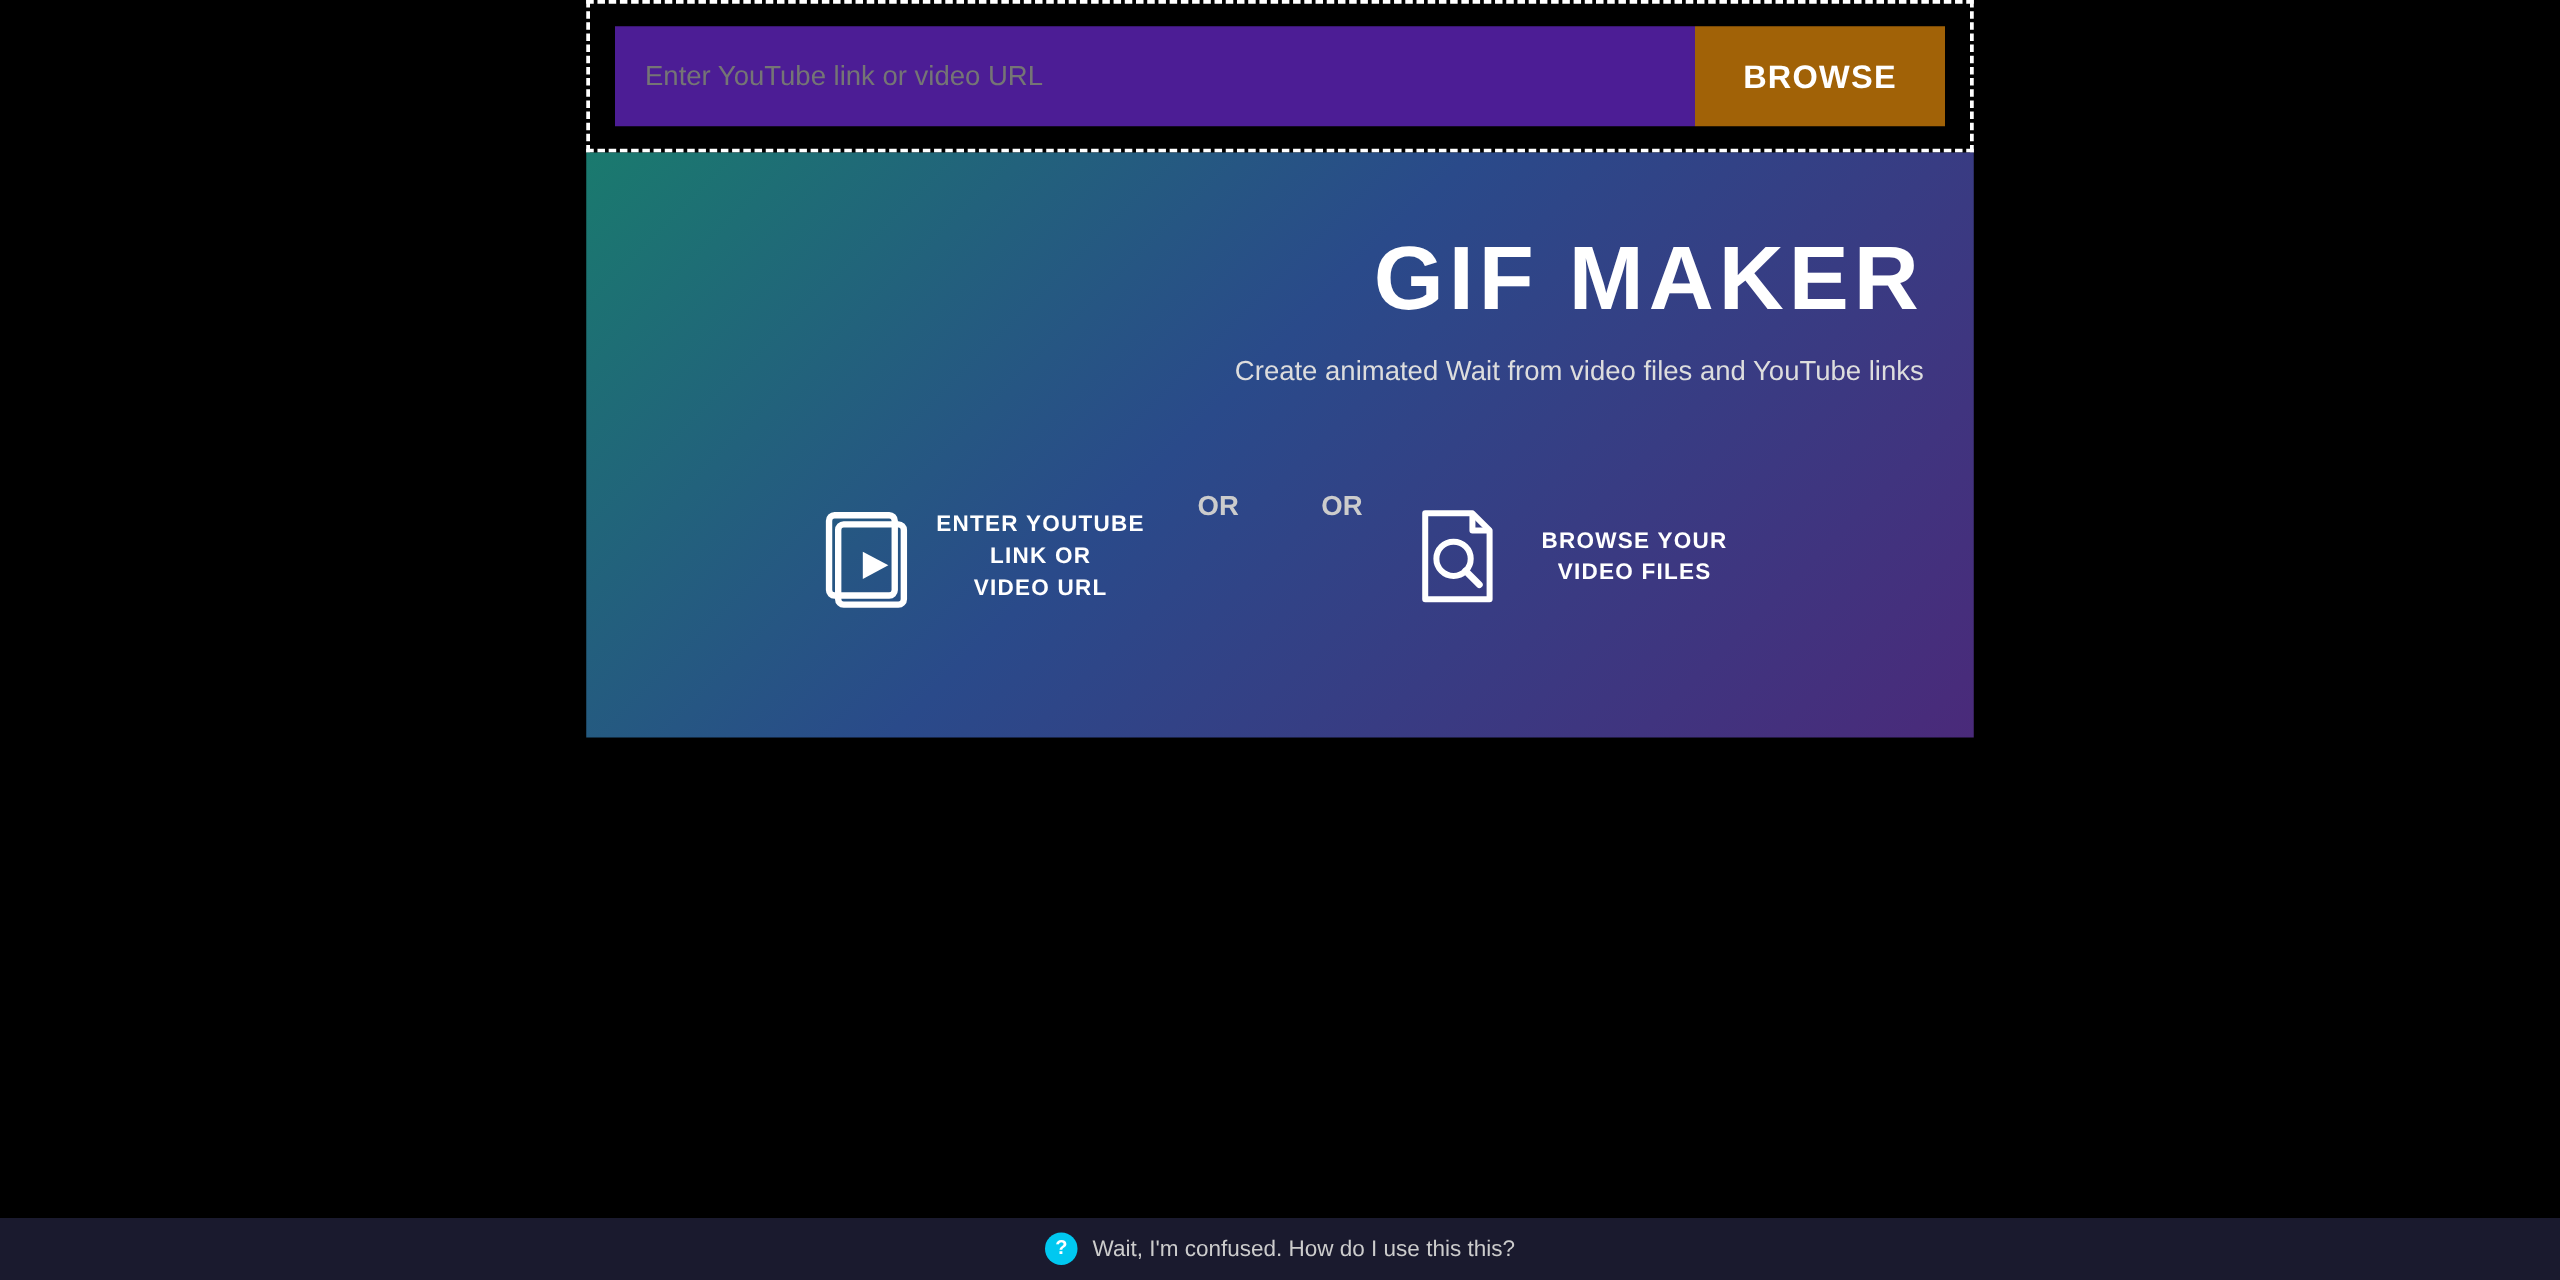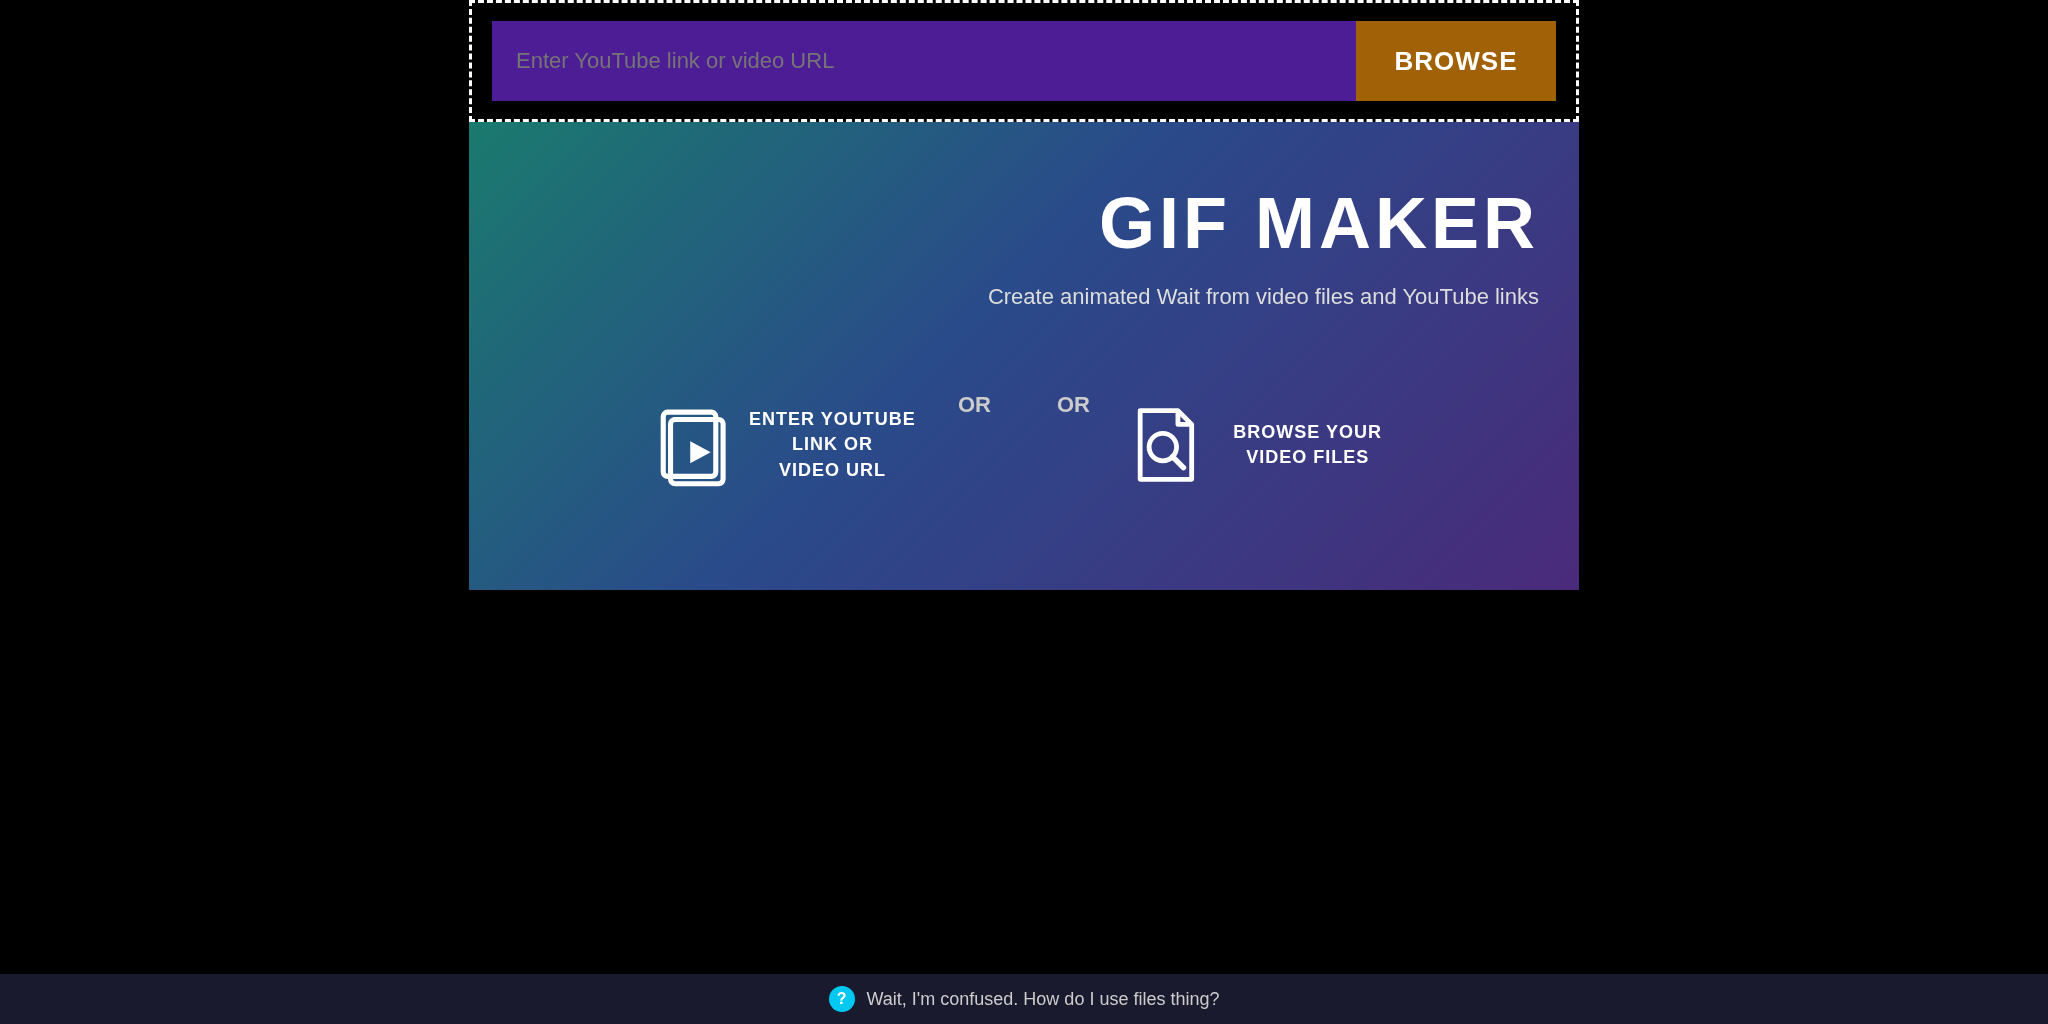--- a/index.html
+++ b/index.html
@@ -206,14 +206,14 @@
         </svg>
         <span class="option-label">BROWSE YOUR VIDEO FILES</span>
       </div>
 
     </div>
   </div>
 </div>
 
 <div class="help-bar">
   <div class="help-icon">?</div>
-  <span class="help-text">Wait, I'm confused. How do I use files thing?</span>
+  <span class="help-text">Wait, I'm confused. How do I use this this?</span>
 </div>
 
 </body></html>

